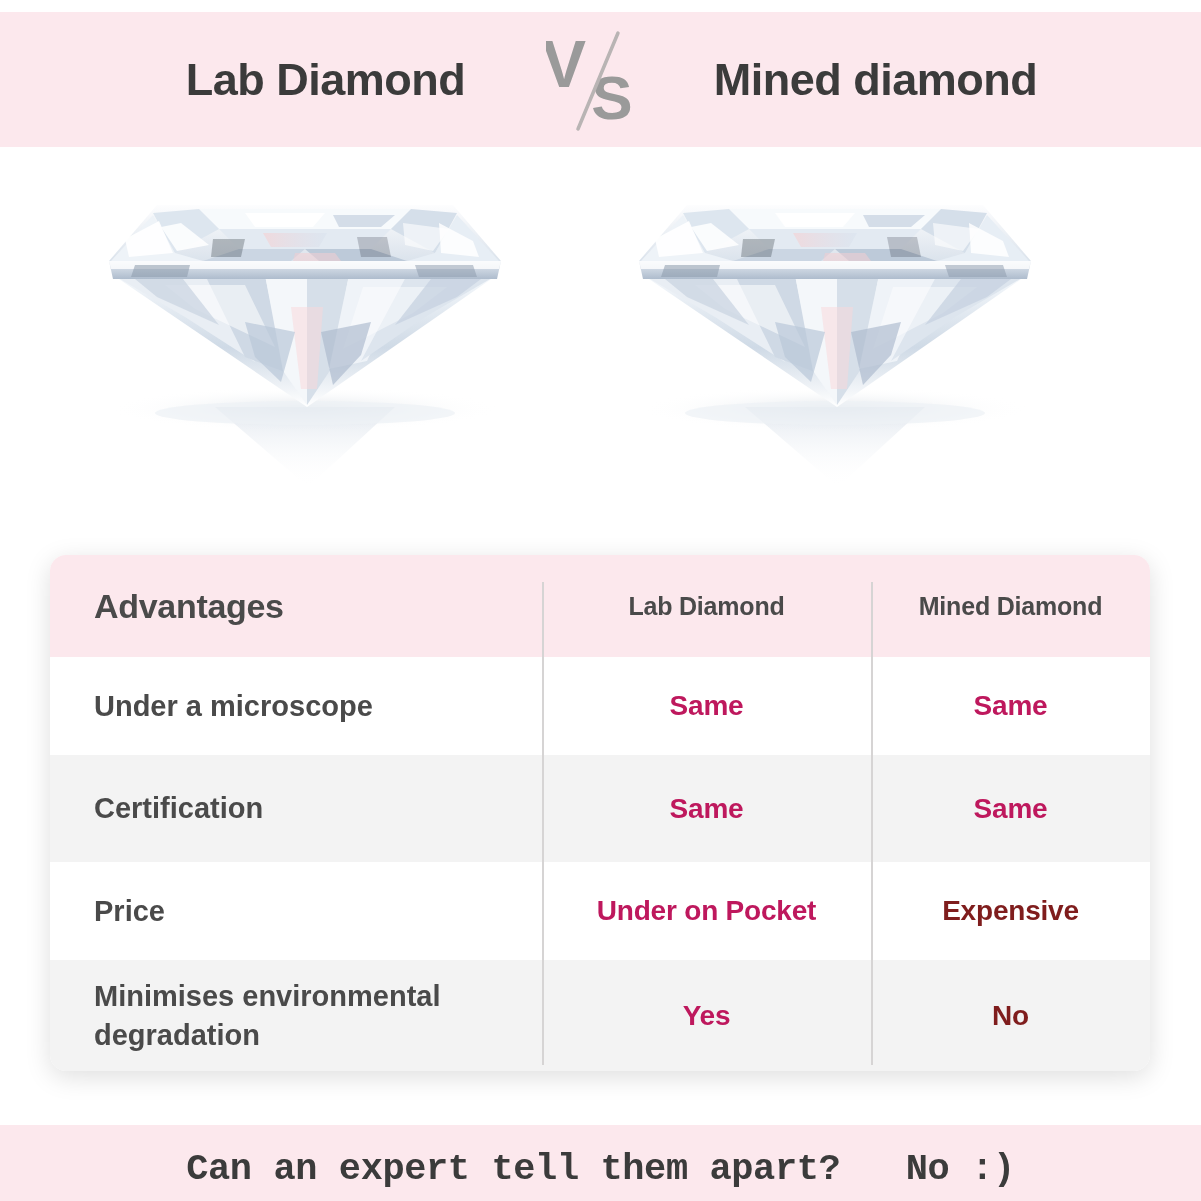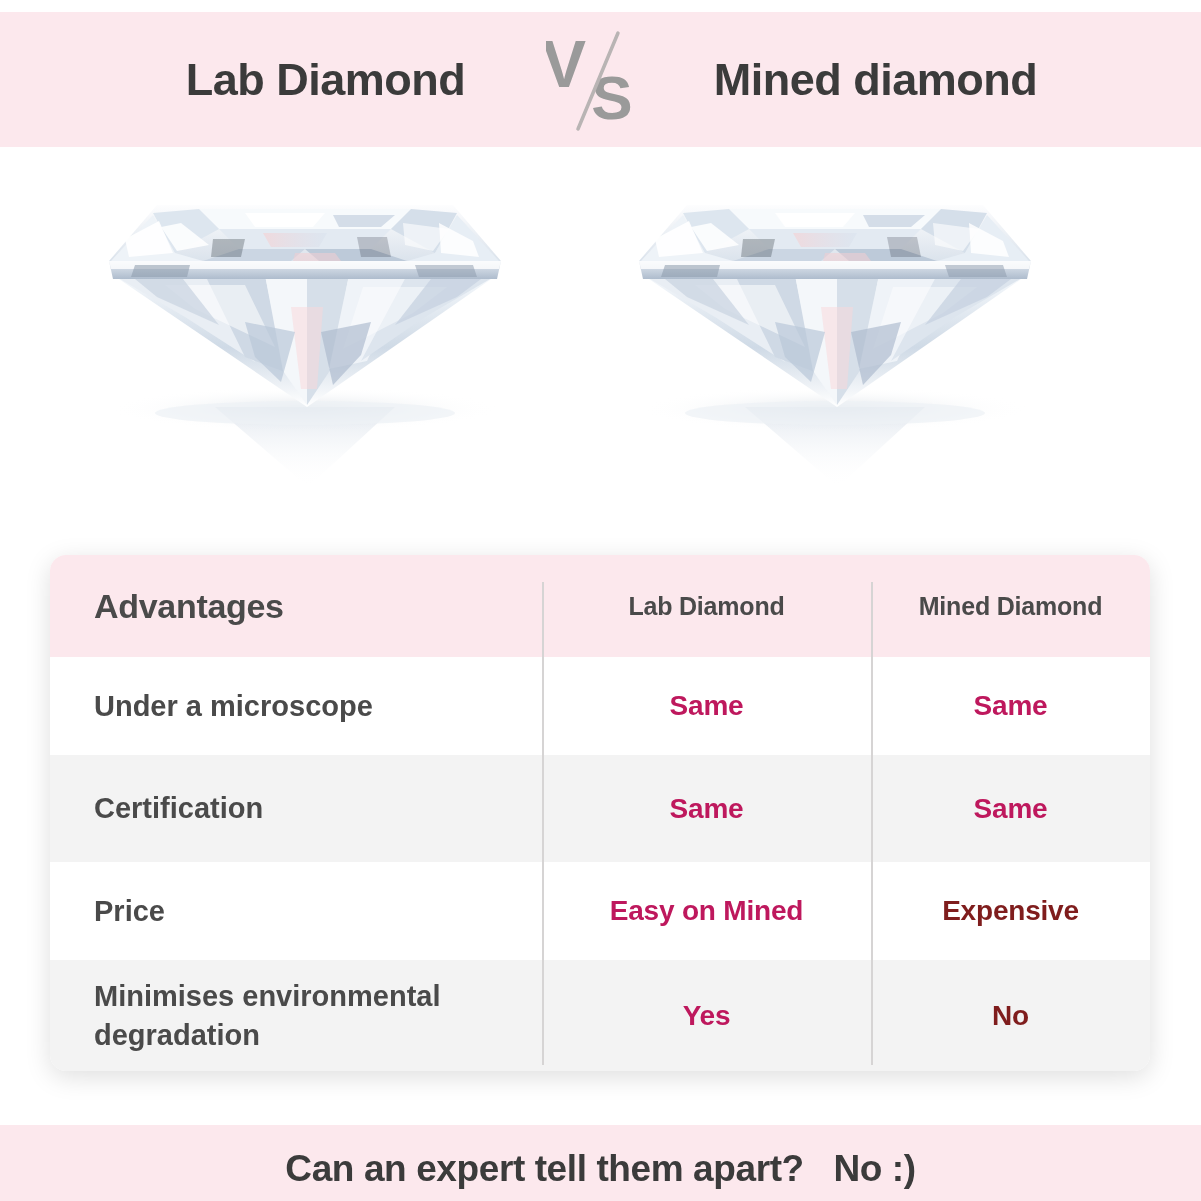--- a/index.html
+++ b/index.html
@@ -97,20 +97,21 @@
 
   
   .footer-band{
     position:absolute;left:0;top:1113px;width:1201px;height:88px;
     background:#fce8ed;
     display:flex;align-items:center;justify-content:center;
   }
   .footer-text{
     font-size:37px;font-weight:bold;color:#3b3b3b;letter-spacing:-0.4px;
     white-space:pre;
+    font-family:Liberation Mono, monospace;
   }
 </style>
 </head>
 <body>
 
 <div class="page">
 
   <div class="header-band">
     <div class="header-inner">
       <div class="hdr-title">Lab Diamond</div>
@@ -296,21 +297,21 @@
         <div class="cell c-val2">
           <span class="val green">Same</span>
         </div>
       </div>
 
       <div class="trow r2">
         <div class="cell c-label">
           <span class="body-label">Price</span>
         </div>
         <div class="cell c-val">
-          <span class="val green">Easy on Mined</span>
+          <span class="val green">Under on Pocket</span>
         </div>
         <div class="cell c-val2">
           <span class="val red">Expensive</span>
         </div>
       </div>
 
       <div class="trow r3">
         <div class="cell c-label">
           <span class="body-label">Minimises environmental degradation</span>
         </div>

